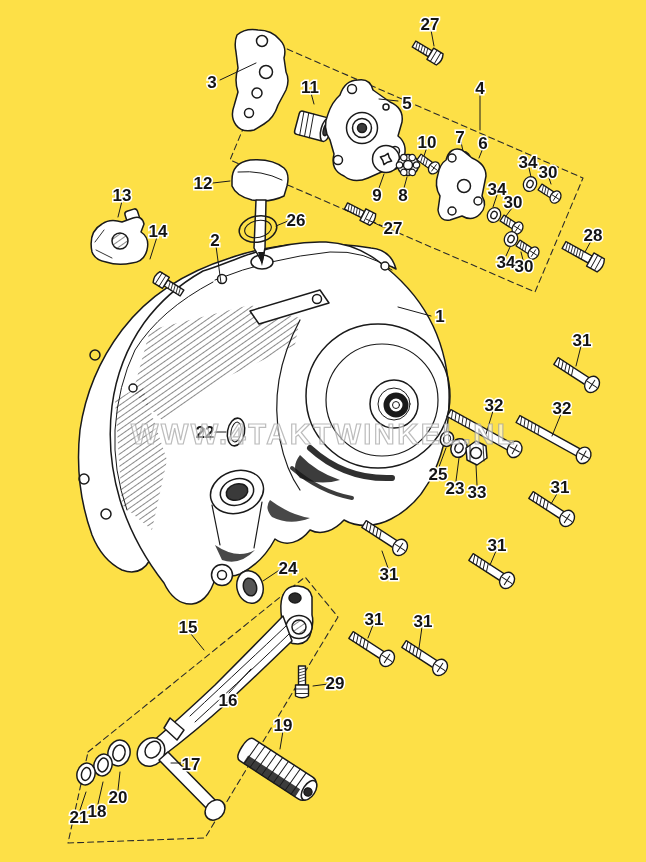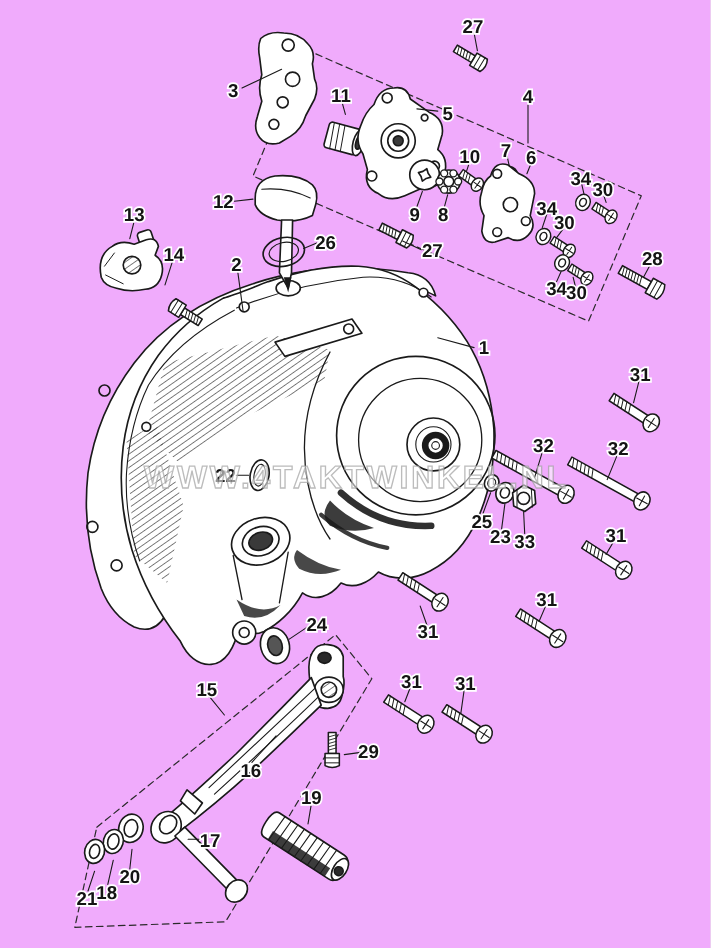--- a/index.html
+++ b/index.html
@@ -1,16 +1,16 @@
 <!DOCTYPE html>
 <html><head>
 <meta charset="utf-8">
 <style>
   html,body{margin:0;padding:0;background:#e8e8e8;}
-  .page{width:646px;height:862px;background:#f0abfc;position:relative;overflow:hidden;margin:0 auto;
+  .page{width:646px;height:862px;background:#fde047;position:relative;overflow:hidden;margin:0 auto;
         font-family:"Liberation Sans",sans-serif;}
   svg{display:block;}
   .callout{font-family:"Liberation Sans","DejaVu Sans",sans-serif;font-weight:bold;font-size:17px;
            fill:#141414;text-anchor:middle;paint-order:stroke;stroke:#ffffff;stroke-width:3px;}
   .wm{font-family:"Liberation Sans","DejaVu Sans",sans-serif;font-weight:bold;font-size:29px;
       letter-spacing:2.5px;text-anchor:middle;fill:#ffffff;fill-opacity:.55;
       stroke:#9f9f9f;stroke-opacity:.7;stroke-width:1.2;}
 </style>
 </head>
 <body>

